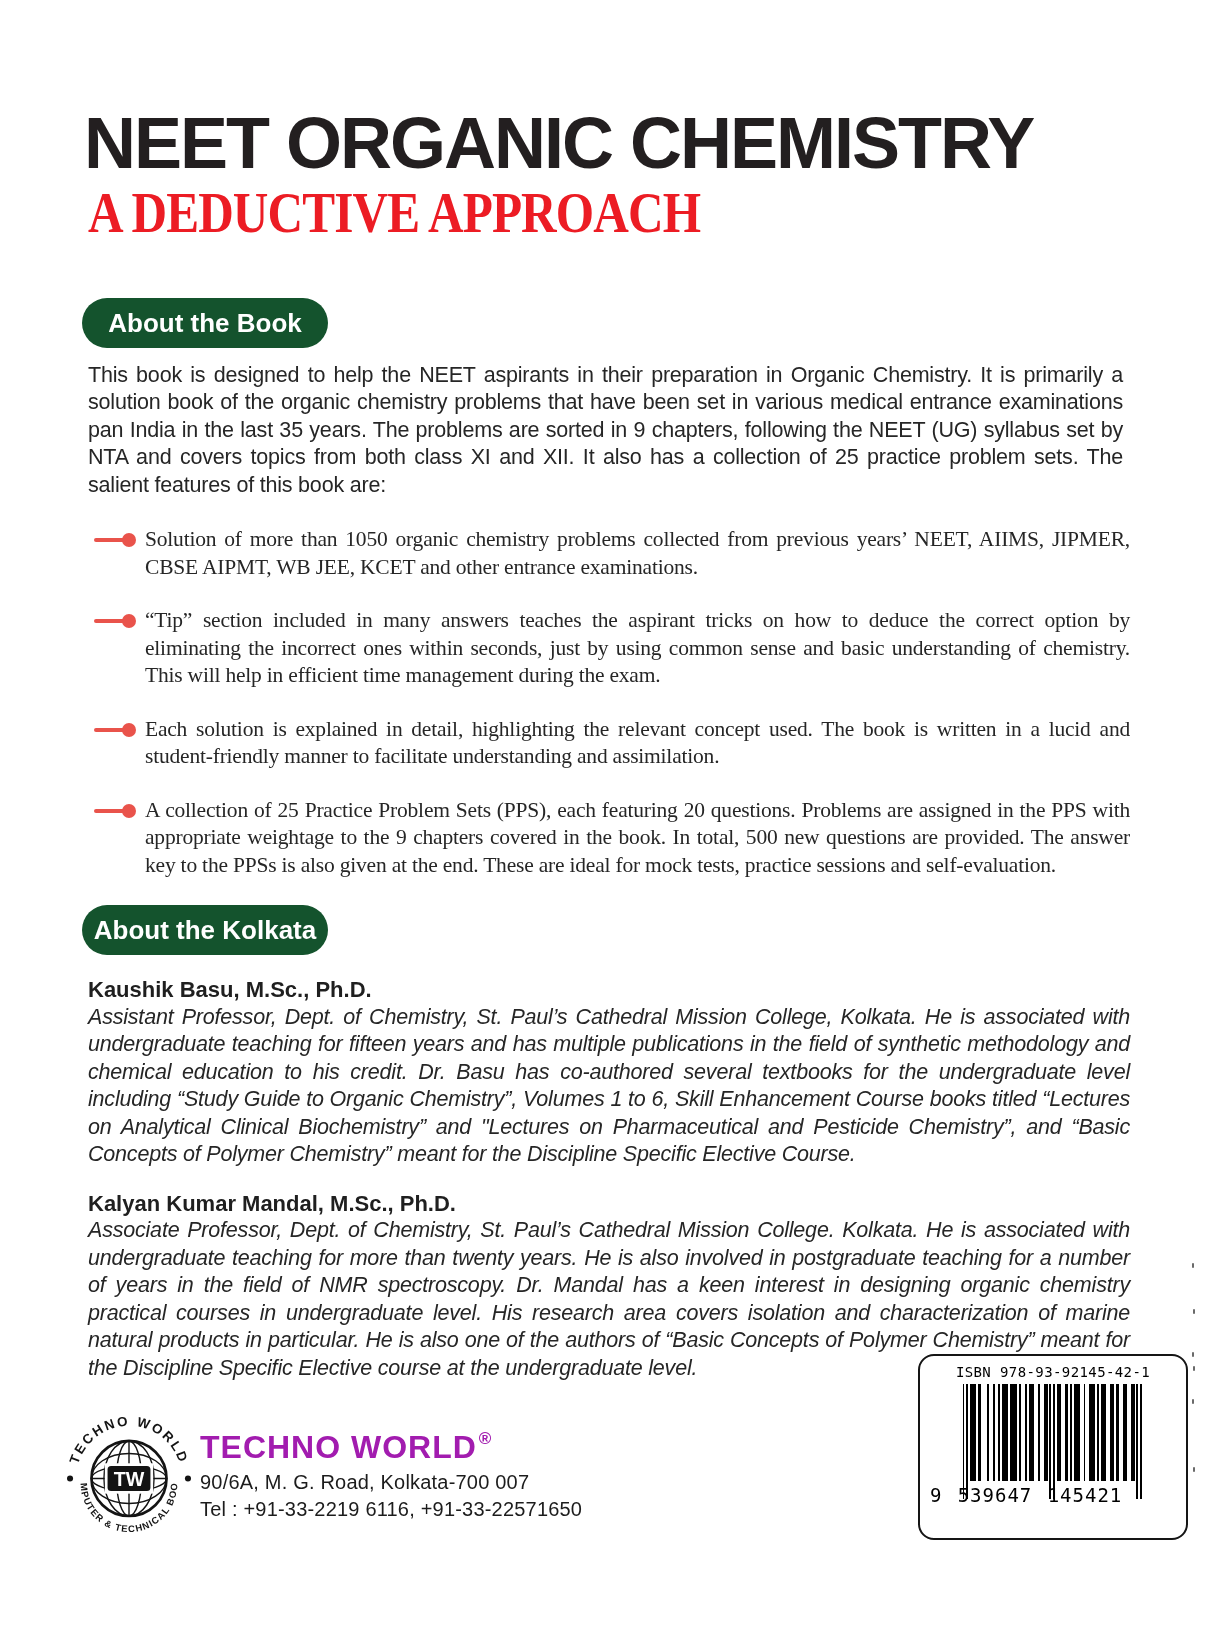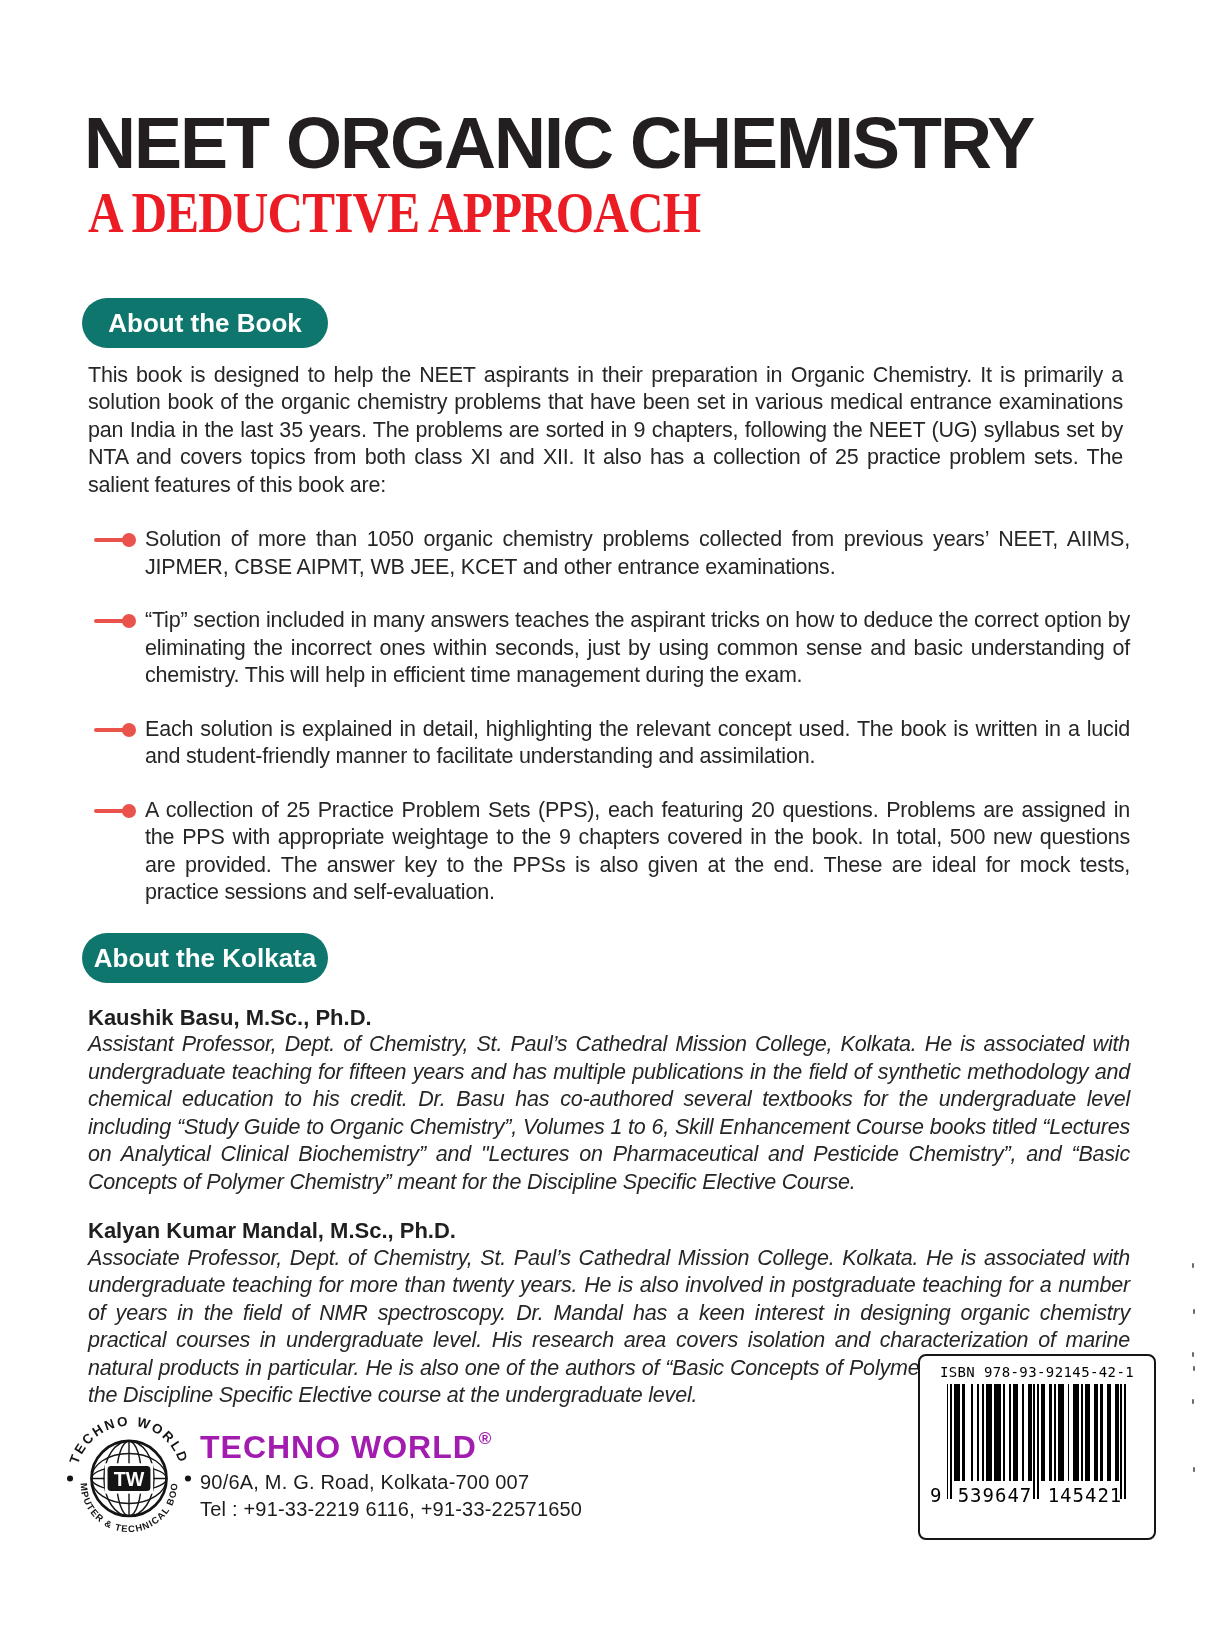--- a/index.html
+++ b/index.html
@@ -15,53 +15,53 @@
     font-size:72px;line-height:1.04;font-weight:bold;letter-spacing:-2px;
     color:#231f20;margin:0 0 0 -4px;white-space:nowrap;
   }
   .book-subtitle{
     font-family:"Liberation Serif",serif;font-weight:bold;
     font-size:56px;line-height:1.0;color:#ec1c24;letter-spacing:-1px;
     margin:4px 0 0 0;transform:scaleX(0.88);transform-origin:left top;white-space:nowrap;
   }
   .pill{
     display:block;width:246px;height:50px;line-height:50px;text-align:center;
-    background:#0f766e;color:#ffffff;font-weight:bold;font-size:26px;
+    background:#14532d;color:#ffffff;font-weight:bold;font-size:26px;
     border-radius:26px;margin-left:-6px;
   }
   .pill-book{margin-top:57px;}
   .pill-authors{margin-top:20px;}
   .body-text{
     font-size:21.5px;line-height:27.5px;text-align:justify;
     color:#262626;letter-spacing:-0.2px;
   }
   .intro{margin:14px 7px 0 0;}
-  .bullets{list-style:none;margin:27px 0 0 0;padding:0;}
+  .bullets{list-style:none;margin:27px 0 0 0;padding:0;font-family:Liberation Serif, serif;}
   .bullets li{position:relative;padding-left:57px;margin-bottom:26px;}
   .b-marker{
     position:absolute;left:6px;top:7px;display:flex;align-items:center;
   }
   .b-line{width:31px;height:4px;background:#e9534b;border-radius:2px;}
   .b-dot{width:14px;height:14px;border-radius:50%;background:#e9534b;margin-left:-3px;}
   .author-block{margin-top:21px;}
   .author-name{font-size:22px;font-weight:bold;line-height:27.5px;color:#1f1f1f;margin:0;}
   .author-bio{margin:0;font-style:italic;}
   
   .logo-block{position:absolute;left:62px;top:1404px;width:134px;height:140px;}
   .publisher-text{position:absolute;left:200px;top:1422px;}
   .publisher-name{
     font-size:32px;font-weight:bold;letter-spacing:1px;color:#a21caf;line-height:34px;white-space:nowrap;
   }
   .reg-mark{font-size:17px;vertical-align:14px;font-weight:bold;margin-left:2px;}
   .publisher-line{font-size:20px;line-height:27px;color:#1c1c1c;letter-spacing:0.2px;}
   .publisher-line.first{margin-top:5px;}
   
   .barcode-box{
-    position:absolute;left:918px;top:1354px;width:238px;height:186px;
-    border:2.5px solid #151515;border-radius:8px;background:#ffffff;box-sizing:border-box;
+    position:absolute;left:918px;top:1354px;width:270px;height:186px;
+    border:2.5px solid #151515;border-radius:16px;background:#ffffff;box-sizing:border-box;
   }
   .isbn-label{
     font-family:"DejaVu Sans Mono",monospace;font-size:14px;letter-spacing:0.4px;
     text-align:center;margin-top:8px;color:#000;white-space:nowrap;
   }
   .barcode-bars{
     display:flex;align-items:flex-start;width:181px;margin:4px auto 0 auto;height:118px;
   }
   .module{flex:0 0 1.9px;height:97px;}
   .module.black{background:#000;}

